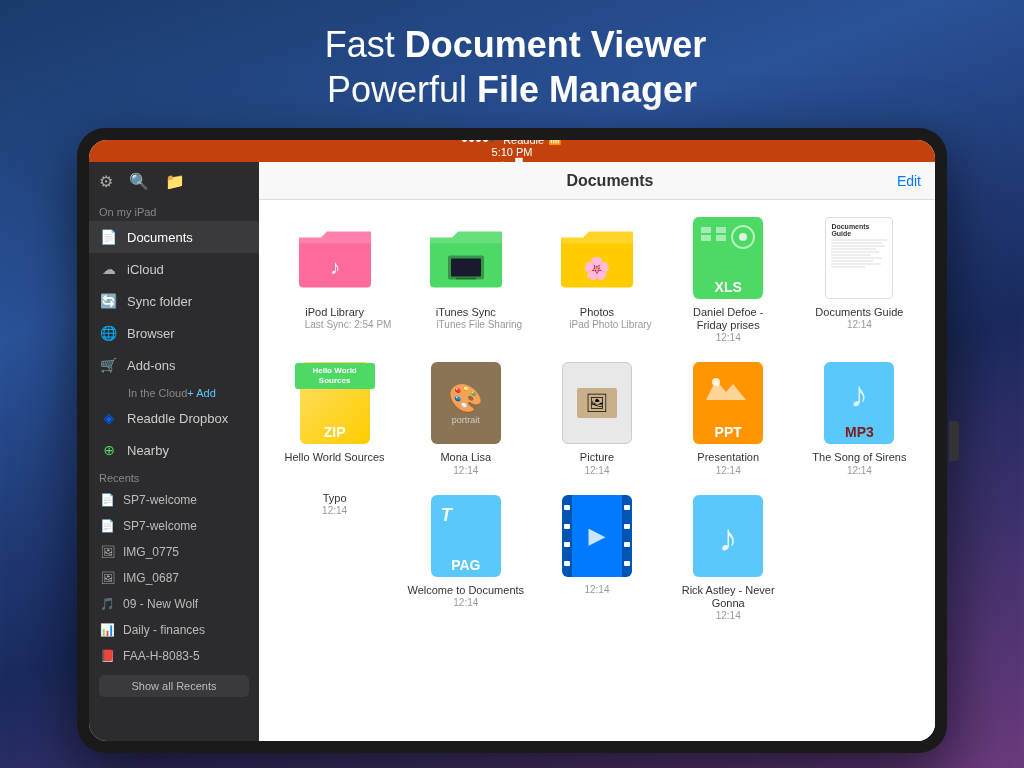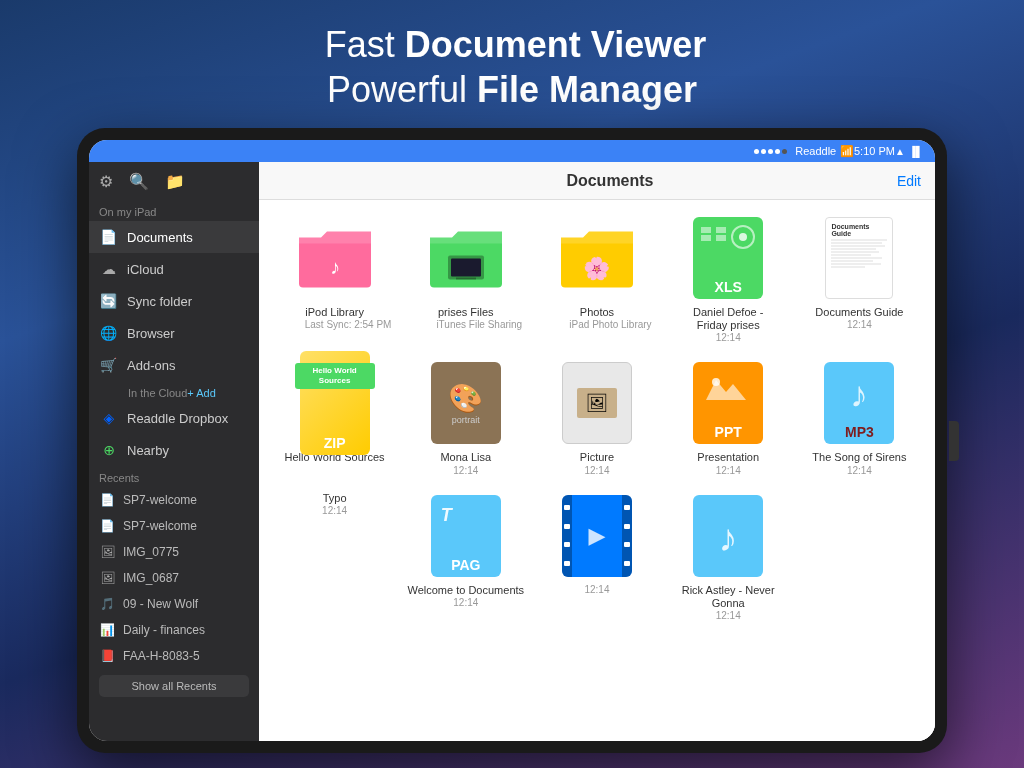--- a/index.html
+++ b/index.html
@@ -30,26 +30,27 @@
       background: #f0f0f0;
       border-radius: 18px;
       overflow: hidden;
       display: flex;
       flex-direction: column;
     }
 
     
     .status-bar {
       height: 22px;
-      background: #3b82f6;
-      display: flex;
-      align-items: center;
-      justify-content: flex-end;
+      background: #c2410c;
+      display: flex;
+      align-items: center;
+      justify-content: center;
       padding: 0 12px;
       flex-shrink: 0;
+      flex-direction: column;
     }
     .status-left {
       display: flex;
       align-items: center;
       gap: 4px;
     }
     .status-dots {
       display: flex; gap: 2px;
     }
     .status-dot {
@@ -452,21 +453,21 @@
           <div class="file-item">
             <div class="file-icon">
               <svg class="folder-svg" viewBox="0 0 80 65">
                 <path d="M4,12 L26,12 L32,6 L76,6 L76,58 L4,58 Z" fill="#4cd964" opacity="0.85"></path>
                 <path d="M4,18 L76,18 L76,58 Q76,62 72,62 L8,62 Q4,62 4,58 Z" fill="#4cd964"></path>
                 <rect x="22" y="30" width="36" height="24" rx="2" fill="rgba(0,0,0,0.3)"></rect>
                 <rect x="25" y="33" width="30" height="18" rx="1" fill="#1a1a2e"></rect>
                 <rect x="30" y="52" width="20" height="2" fill="rgba(0,0,0,0.3)"></rect>
               </svg>
             </div>
-            <div class="file-name">prises Files</div>
+            <div class="file-name">iTunes Sync</div>
             <div class="file-subtitle">iTunes File Sharing</div>
           </div>
 
           <div class="file-item">
             <div class="file-icon">
               <svg class="folder-svg" viewBox="0 0 80 65">
                 <path d="M4,12 L26,12 L32,6 L76,6 L76,58 L4,58 Z" fill="#ffcc00" opacity="0.85"></path>
                 <path d="M4,18 L76,18 L76,58 Q76,62 72,62 L8,62 Q4,62 4,58 Z" fill="#ffcc00"></path>
                 <text x="40" y="50" text-anchor="middle" font-size="22" fill="white">🌸</text>
               </svg>
@@ -509,21 +510,21 @@
                 <div style="width:88%;height:2px;background:#eee;margin:1px 0;"></div>
                 <div style="width:60%;height:2px;background:#eee;margin:1px 0;"></div>
               </div>
             </div>
             <div class="file-name">Documents Guide</div>
             <div class="file-date">12:14</div>
           </div>
 
           <div class="file-item">
             <div class="file-icon" style="position:relative;">
-              <div style="width:70px;height:104px;border-radius:6px;display:flex;flex-direction:column;align-items:center;justify-content:flex-end;padding-bottom:4px;background:linear-gradient(135deg,#ffe066,#ffcc00);">
+              <div style="width:70px;height:82px;border-radius:6px;display:flex;flex-direction:column;align-items:center;justify-content:flex-end;padding-bottom:4px;background:linear-gradient(135deg,#ffe066,#ffcc00);">
                 <div style="position:absolute;top:4px;left:4px;right:4px;background:#4cd964;color:white;font-size:8px;font-weight:700;padding:3px 4px;border-radius:3px;text-align:center;line-height:1.2;">Hello World<br>Sources</div>
                 <span style="color:white;font-size:14px;font-weight:800;">ZIP</span>
               </div>
             </div>
             <div class="file-name">Hello World Sources</div>
             <div class="file-date"></div>
           </div>
 
           <div class="file-item">
             <div class="file-icon">

